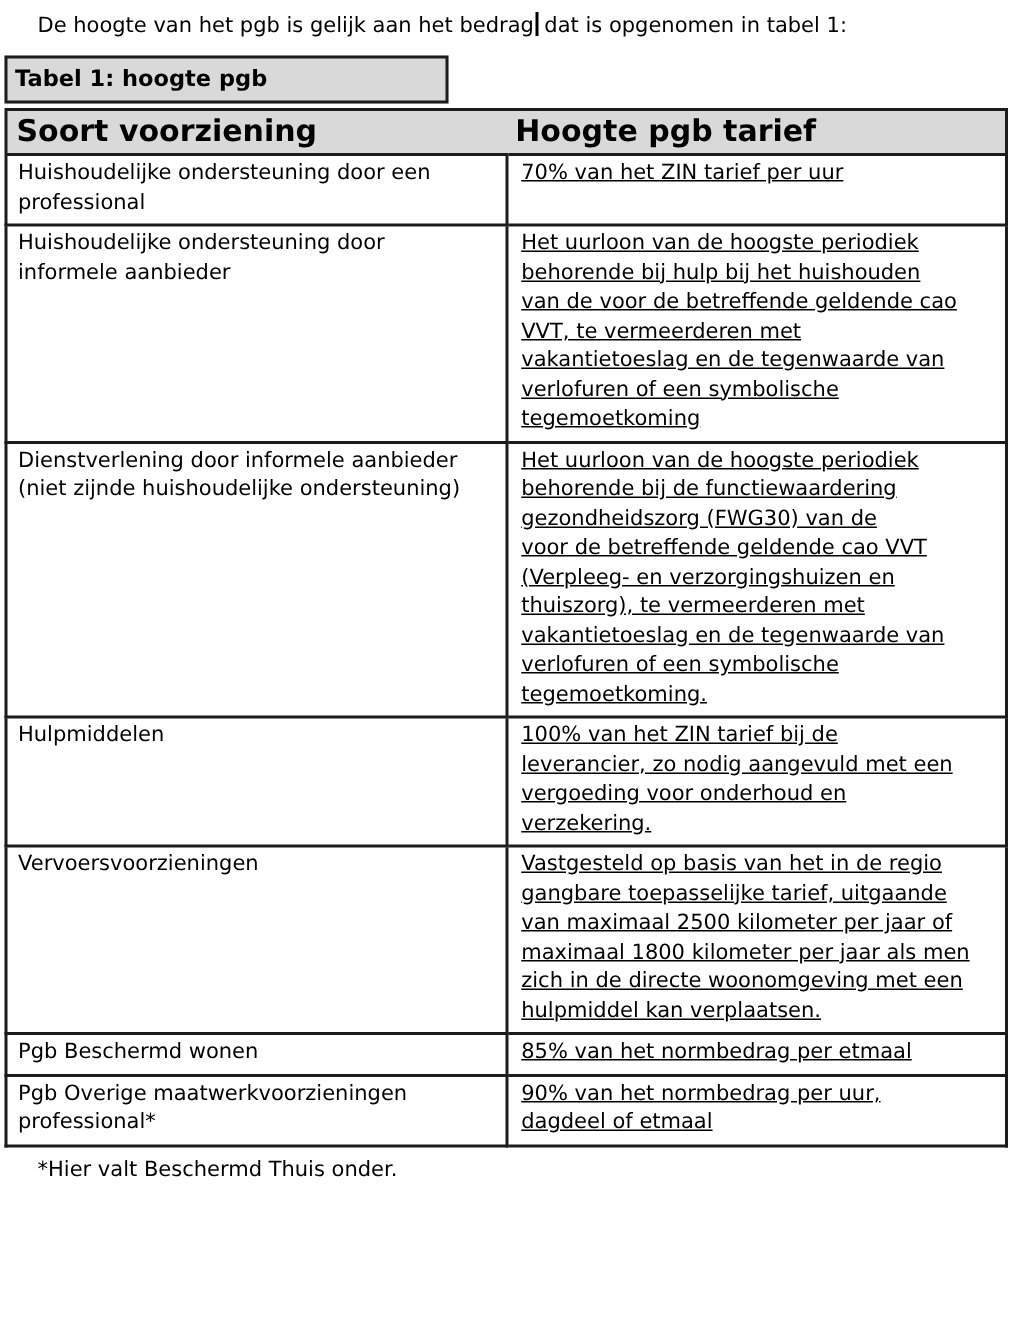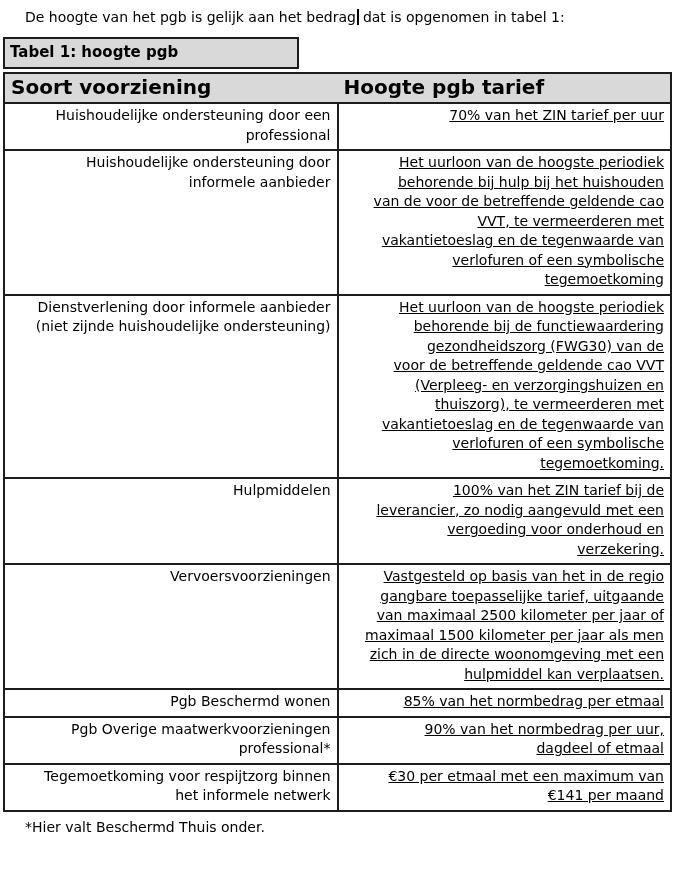--- a/index.html
+++ b/index.html
@@ -68,21 +68,20 @@
     border: 2px solid #1c1c1c;
     border-left: none;
     border-right: none;
   }
   table.pgb td {
     border: 2px solid #1c1c1c;
     vertical-align: top;
     padding: 2px 6px 4px 6px;
     line-height: 19.5px;
     white-space: pre-line;
-    text-align: right;
   }
   table.pgb td.soort { padding-left: 7px; }
   table.pgb td.tarief { padding-left: 9px; text-decoration: underline; }
   .footnote {
     margin: 5px 0 0 25px;
     line-height: 20px;
   }
 </style>
 </head>
 <body>
@@ -139,38 +138,32 @@
         <td class="tarief">100% van het ZIN tarief bij de
 leverancier, zo nodig aangevuld met een
 vergoeding voor onderhoud en
 verzekering.</td>
       </tr>
       <tr>
         <td class="soort">Vervoersvoorzieningen</td>
         <td class="tarief">Vastgesteld op basis van het in de regio
 gangbare toepasselijke tarief, uitgaande
 van maximaal 2500 kilometer per jaar of
-maximaal 1500 kilometer per jaar als men
+maximaal 1800 kilometer per jaar als men
 zich in de directe woonomgeving met een
 hulpmiddel kan verplaatsen.</td>
       </tr>
       <tr>
         <td class="soort">Pgb Beschermd wonen</td>
         <td class="tarief">85% van het normbedrag per etmaal</td>
       </tr>
       <tr>
         <td class="soort">Pgb Overige maatwerkvoorzieningen
 professional*</td>
         <td class="tarief">90% van het normbedrag per uur,
 dagdeel of etmaal</td>
       </tr>
-      <tr>
-        <td class="soort">Tegemoetkoming voor respijtzorg binnen
-het informele netwerk</td>
-        <td class="tarief">€30 per etmaal met een maximum van
-€141 per maand</td>
-      </tr>
     </tbody>
   </table>
 
   <p class="footnote">*Hier valt Beschermd Thuis onder.</p>
 
 </div>
 
 </body></html>

